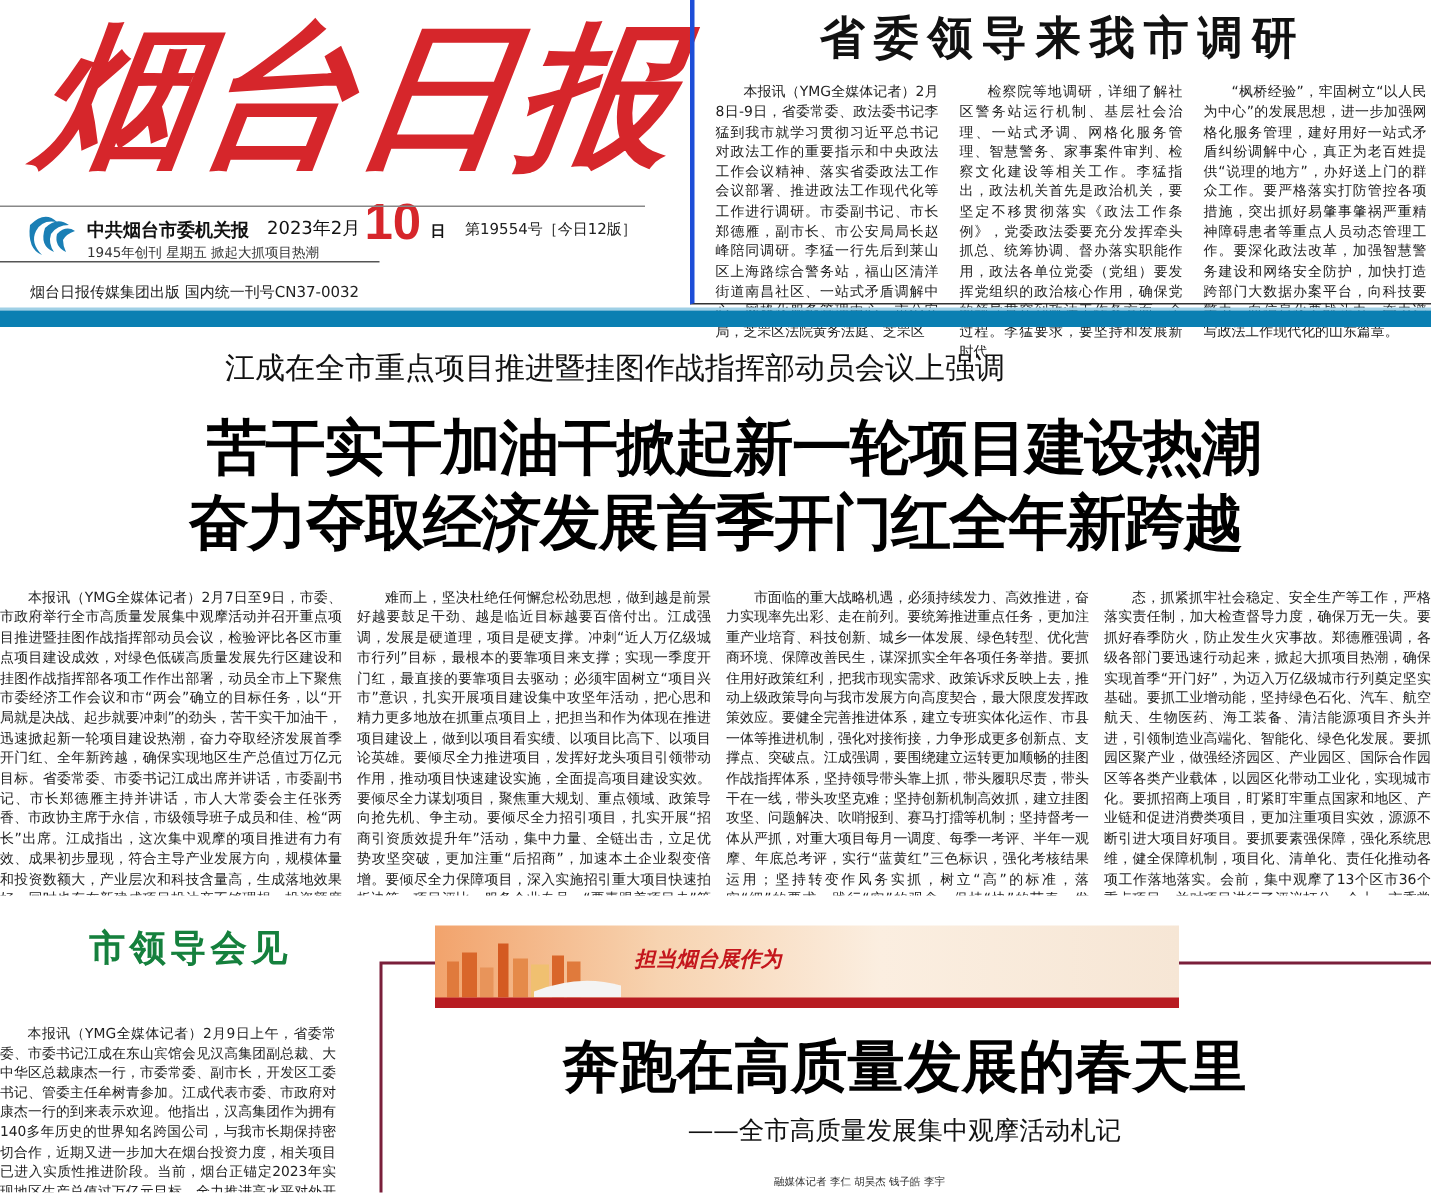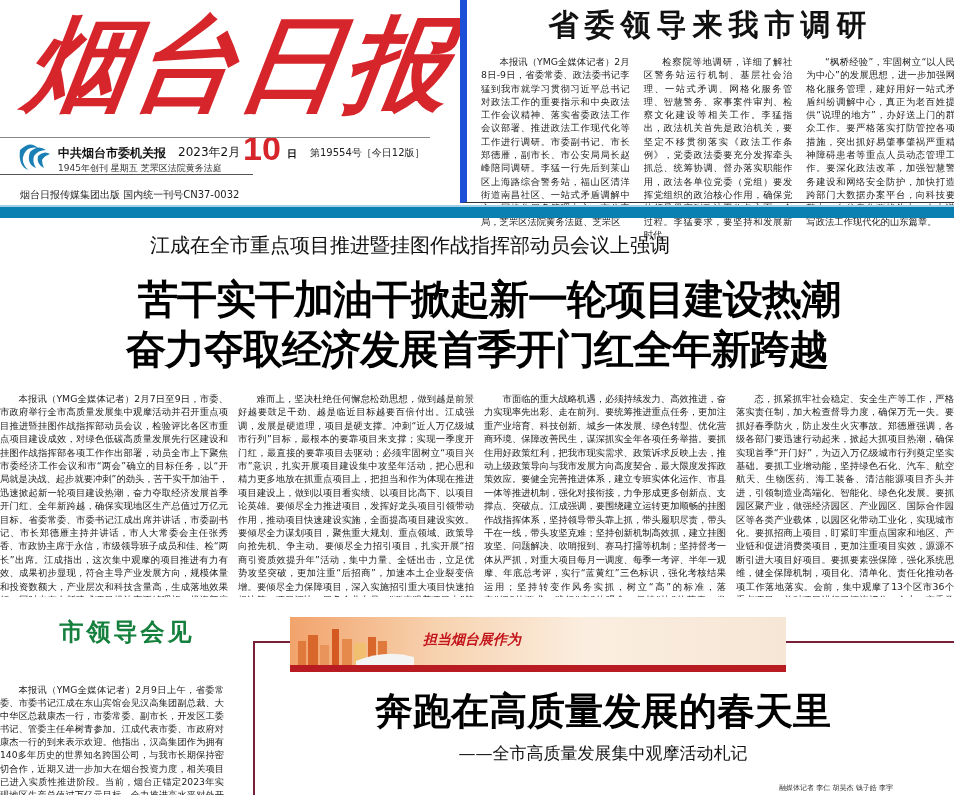--- a/index.html
+++ b/index.html
@@ -18,21 +18,21 @@
   .emblem { position: absolute; left: 16px; top: 140px; width: 36px; height: 34px; }
   .organ { position: absolute; left: 58px; top: 145px; font-size: 12px; font-weight: bold; color: #111; white-space: nowrap; }
   .pub-date { position: absolute; left: 178px; top: 144px; font-size: 12px; white-space: nowrap; }
   .pub-day { position: absolute; left: 243px; top: 131px; font-size: 34px; font-weight: bold; color: #d6262b; line-height: 34px; font-family: "Liberation Sans", sans-serif; }
   .pub-ri { position: absolute; left: 287px; top: 147px; font-size: 10px; font-weight: bold; }
   .issue-no { position: absolute; left: 310px; top: 146px; font-size: 10px; color: #222; white-space: nowrap; text-align: center; }
   .founded { position: absolute; left: 58px; top: 162px; font-size: 9px; color: #333; white-space: nowrap; }
   .publisher { position: absolute; left: 20px; top: 188px; font-size: 10px; color: #222; white-space: nowrap; }
 
   
-  .box-top { position: absolute; left: 460px; top: 0; width: 494px; height: 203px; border-left: 7px solid #1d4ed8; border-bottom: 1px solid #333; }
+  .box-top { position: absolute; left: 460px; top: 0; width: 494px; height: 203px; border-left: 3px solid #1d4ed8; border-bottom: 1px solid #333; }
   .box-title { position: absolute; left: 0; top: 5px; width: 100%; text-align: center; font-size: 30px; font-weight: bold; letter-spacing: 6px; color: #111; }
   .cols3 { position: absolute; left: 14px; top: 55px; width: 474px; display: flex; gap: 14px; }
   .cols3 .col { flex: 1; font-size: 9.3px; line-height: 13.3px; text-align: justify; color: #222; }
   .col p { text-indent: 2em; }
 
   
   .blue-band { position: absolute; left: 0; top: 207px; width: 954px; height: 11px; background: #0a7fb2; }
   .blue-thin { position: absolute; left: 0; top: 205px; width: 954px; height: 2px; background: #9fd0e6; }
 
   
@@ -56,38 +56,38 @@
   
   .feat-frame { position: absolute; left: 253px; top: 641px; width: 720px; height: 200px; border: 2px solid #7a1f3a; }
   .banner { position: absolute; left: 290px; top: 617px; width: 496px; height: 55px;
     background: linear-gradient(90deg, #f2a36c 0%, #f7d3b0 30%, #fbeee0 60%, #f6e6d5 100%); overflow: hidden; }
   .banner-red { position: absolute; left: 0; bottom: 0; width: 100%; height: 7px; background: #b81c22; }
   .banner-city { position: absolute; left: 6px; top: 10px; width: 120px; height: 38px; }
   .banner-text1 { position: absolute; left: 133px; top: 14px; font-size: 14px; font-style: italic; font-weight: bold; color: #c4161c; white-space: nowrap; }
   .banner-text2 { position: absolute; left: 230px; top: 10px; font-size: 19px; font-style: italic; font-weight: bold; color: #c4161c; white-space: nowrap; }
   .feat-headline { position: absolute; left: 253px; top: 686px; width: 700px; text-align: center; font-size: 38px; font-weight: bold; color: #000; white-space: nowrap; }
   .feat-sub { position: absolute; left: 253px; top: 742px; width: 700px; text-align: center; font-family: "DejaVu Serif", serif; font-size: 17px; color: #111; white-space: nowrap; }
-  .feat-byline { position: absolute; left: 253px; top: 783px; width: 640px; text-align: right; font-size: 7px; color: #333; }
+  .feat-byline { position: absolute; left: 253px; top: 783px; width: 640px; text-align: center; font-size: 7px; color: #333; }
 </style>
 </head>
 <body>
 
 <div class="masthead-logo">烟台日报</div>
 <svg class="emblem" viewBox="0 0 36 34">
   <path d="M4 10 Q14 0 22 8 Q12 6 8 14 Q4 22 12 30 Q2 26 4 10Z" fill="#1a7fb5"></path>
   <path d="M14 12 Q22 4 30 10 Q22 10 18 16 Q16 22 20 28 Q10 24 14 12Z" fill="#1a7fb5"></path>
   <path d="M22 16 Q28 10 34 14 Q28 16 26 20 Q26 24 28 28 Q20 24 22 16Z" fill="#1a7fb5"></path>
 </svg>
 <div class="organ">中共烟台市委机关报</div>
 <div class="pub-date">2023年2月</div>
 <div class="pub-day">10</div>
 <div class="pub-ri">日</div>
 <div class="issue-no">第19554号［今日12版］</div>
 <div class="masthead-rule"></div>
-<div class="founded">1945年创刊  星期五  芝罘区法院黄务法庭</div>
+<div class="founded">1945年创刊  星期五  掀起大抓项目热潮</div>
 <div class="masthead-rule2"></div>
 <div class="publisher">烟台日报传媒集团出版  国内统一刊号CN37-0032</div>
 
 <div class="box-top">
   <div class="box-title">省委领导来我市调研</div>
   <div class="cols3">
     <div class="col">
         <p>本报讯（YMG全媒体记者）2月8日-9日，省委常委、政法委书记李猛到我市就学习贯彻习近平总书记对政法工作的重要指示和中央政法工作会议精神、落实省委政法工作会议部署、推进政法工作现代化等工作进行调研。市委副书记、市长郑德雁，副市长、市公安局局长赵峰陪同调研。李猛一行先后到莱山区上海路综合警务站，福山区清洋街道南昌社区、一站式矛盾调解中心、网格化服务管理中心，市公安局，芝罘区法院黄务法庭、芝罘区</p>
       </div>
     <div class="col">

